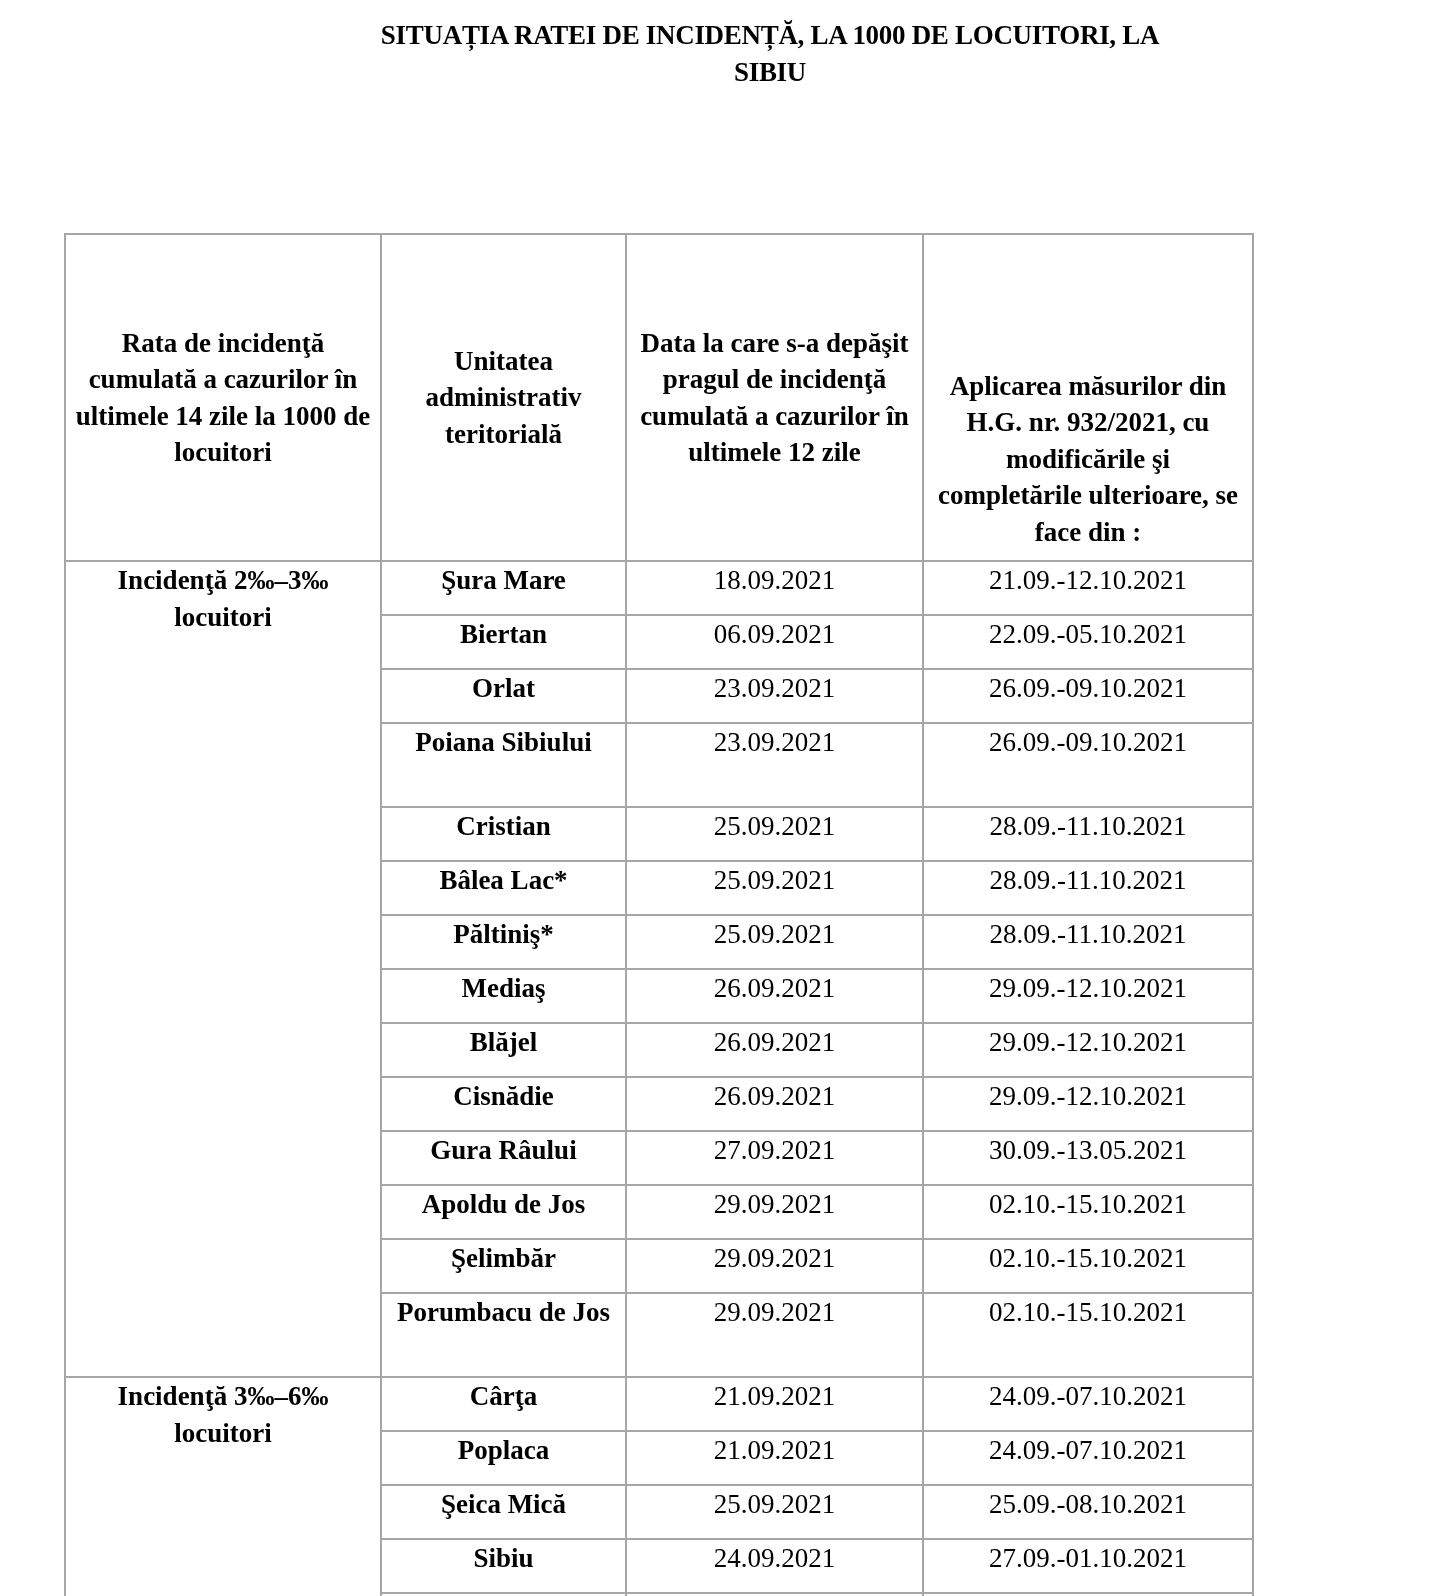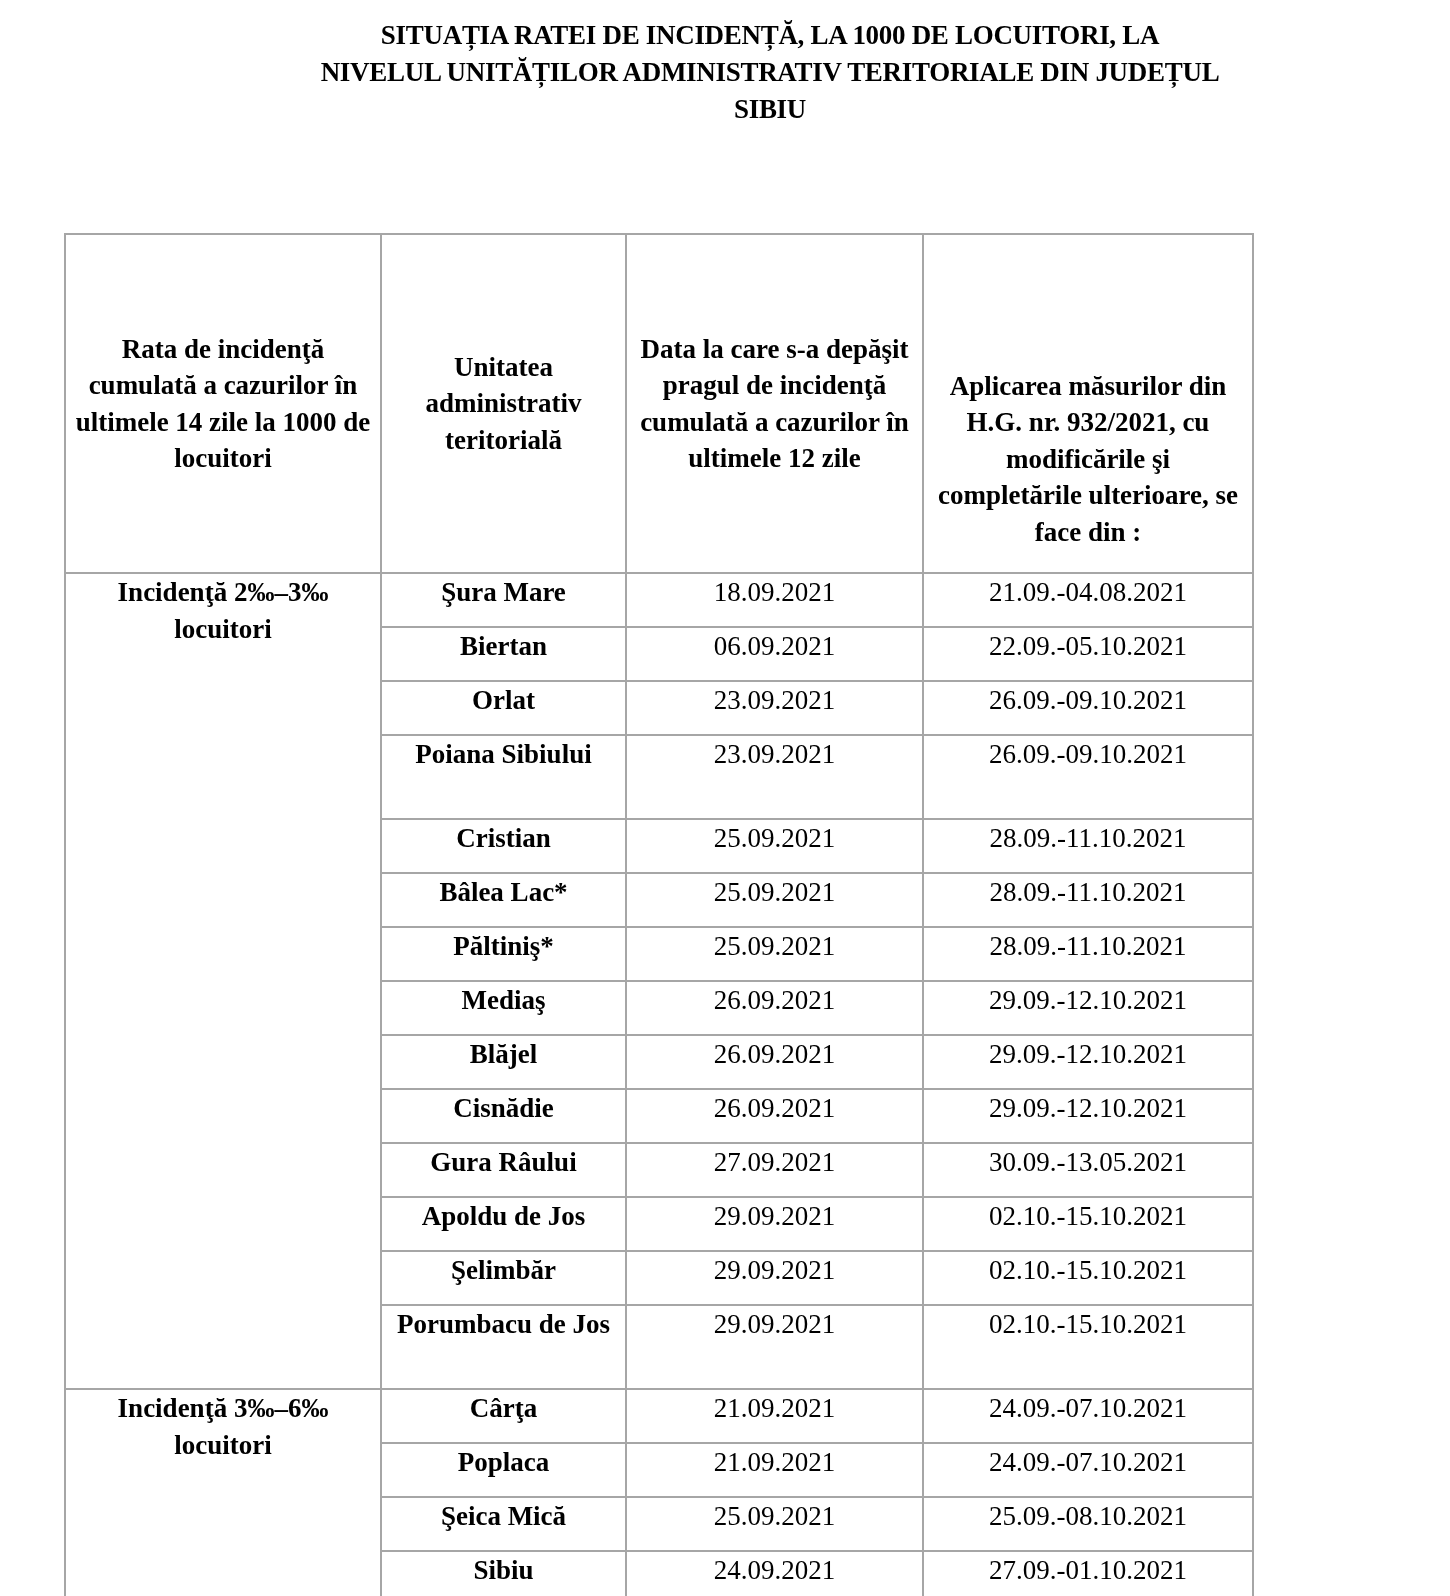--- a/index.html
+++ b/index.html
@@ -44,21 +44,21 @@
     }
     col.c1 { width: 316px; }
     col.c2 { width: 245px; }
     col.c3 { width: 297px; }
     col.c4 { width: 330px; }
     thead th {
       height: 315px;
       font-weight: bold;
       vertical-align: middle;
     }
-    thead th.hdr-4 { vertical-align: bottom; padding-bottom: 22px; border-radius: 20px; }
+    thead th.hdr-4 { vertical-align: bottom; padding-bottom: 10px; border-radius: 20px; }
     td.group {
       font-weight: bold;
       vertical-align: top;
     }
     td.group-1 { padding-top: 160px; }
     td.group-2 { padding-top: 44px; }
     td.unit {
       font-weight: bold;
       vertical-align: top;
       padding-top: 10px;
@@ -68,21 +68,20 @@
       padding-top: 6px;
     }
     tr.r1 td { height: 52px; }
     tr.r2 td { height: 82px; margin-left: 26px; }
   </style>
 </head>
 <body>
 
 <div class="doc-title">
   <span>SITUAȚIA RATEI DE INCIDENȚĂ, LA 1000 DE LOCUITORI, LA</span>
-  <span>NIVELUL UNITĂȚILOR ADMINISTRATIV TERITORIALE DIN JUDEȚUL</span>
   <span>SIBIU</span>
 </div>
 
 <table class="incidence">
   <colgroup>
     <col class="c1">
       <col class="c2">
       <col class="c3">
       <col class="c4">
   </colgroup>
@@ -92,21 +91,21 @@
       <th class="hdr-2">Unitatea administrativ teritorială</th>
       <th class="hdr-3">Data la care s-a depăşit pragul de incidenţă cumulată a cazurilor în ultimele 12 zile</th>
       <th class="hdr-4">Aplicarea măsurilor din H.G. nr. 932/2021, cu modificările şi completările ulterioare, se face din :</th>
     </tr>
   </thead>
   <tbody id="tbody">
       <tr class="r1">
         <td class="group group-1" rowspan="14">Incidenţă 2‰–3‰ locuitori</td>
         <td class="unit">Şura Mare</td>
         <td class="val">18.09.2021</td>
-        <td class="val">21.09.-04.08.2021</td>
+        <td class="val">21.09.-12.10.2021</td>
       </tr>
       <tr class="r1">
         <td class="unit">Biertan</td>
         <td class="val">06.09.2021</td>
         <td class="val">22.09.-05.10.2021</td>
       </tr>
       <tr class="r1">
         <td class="unit">Orlat</td>
         <td class="val">23.09.2021</td>
         <td class="val">26.09.-09.10.2021</td>

